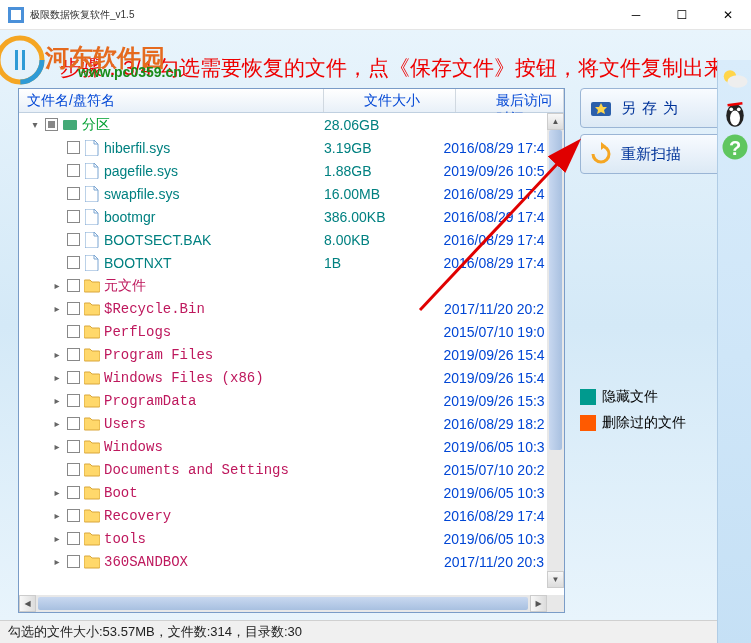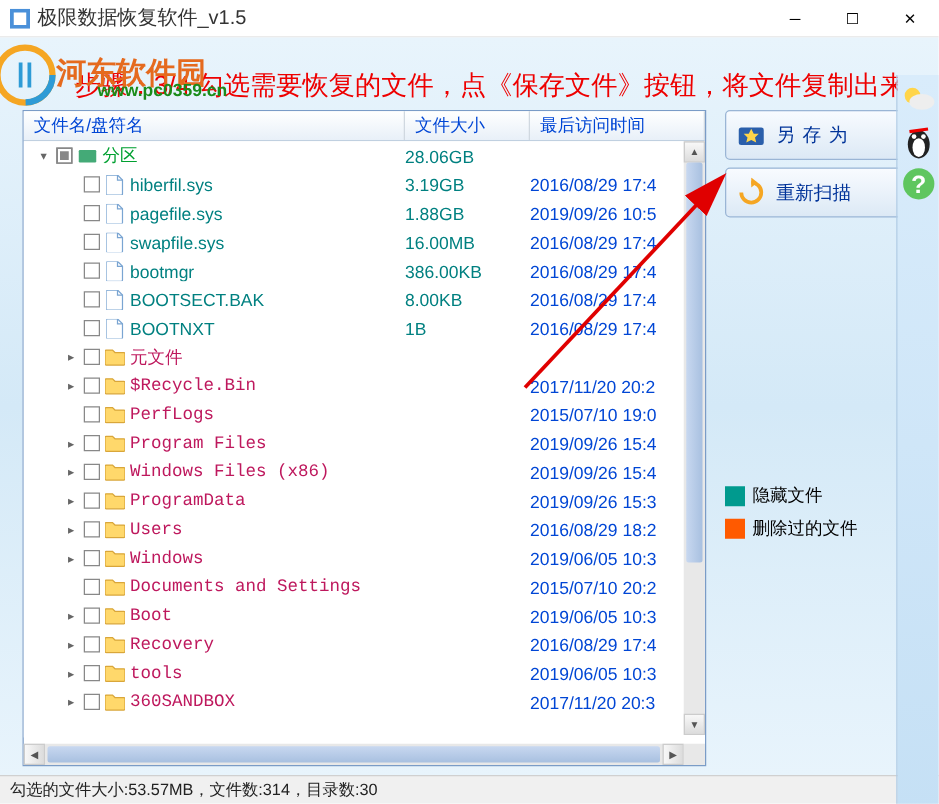--- a/index.html
+++ b/index.html
@@ -1,41 +1,41 @@
 <!DOCTYPE html>
 <html><head>
 <meta charset="utf-8">
 <style>
 * { margin: 0; padding: 0; box-sizing: border-box; font-family: "Microsoft YaHei", "SimSun", sans-serif; }
 body { width: 751px; height: 643px; background: #fff; position: relative; overflow: hidden; }
 
 .titlebar { height: 30px; background: #fff; display: flex; align-items: center; padding-left: 8px; border-bottom: 1px solid #e5e5e5; }
 .titlebar-icon { width: 16px; height: 16px; margin-right: 6px; }
-.titlebar-text { font-size: 16px; color: #333; flex: 1; }
+.titlebar-text { font-size: 10px; color: #333; flex: 1; }
 .win-controls { display: flex; height: 30px; }
 .win-btn { width: 46px; height: 30px; display: flex; align-items: center; justify-content: center; font-size: 12px; }
 
 .main-area { position: relative; height: 590px; background: linear-gradient(180deg, #e8f4fc 0%, #d4e9f7 50%, #e8f4fc 100%); }
 
 .watermark-logo { position: absolute; top: 5px; left: -5px; width: 50px; height: 50px; z-index: 5; }
 .watermark-text1 { position: absolute; top: 12px; left: 45px; font-size: 24px; font-weight: bold; color: #e56a1e; z-index: 5; font-family: "SimHei", sans-serif; }
 .watermark-text2 { position: absolute; top: 34px; left: 78px; font-size: 14px; font-weight: bold; color: #1a8c1a; z-index: 5; }
 
 .instruction { position: absolute; top: 24px; left: 60px; font-size: 21px; color: #e00; z-index: 4; }
 
 .tree-panel { position: absolute; top: 58px; left: 18px; width: 547px; height: 525px; background: #fff; border: 1px solid #7a9cc7; }
-.tree-header { height: 24px; background: linear-gradient(180deg, #fff 0%, #e8f0f8 100%); border-bottom: 1px solid #c0d0e0; display: flex; }
+.tree-header { height: 24px; background: linear-gradient(180deg, #fff 0%, #e8f0f8 100%); border-bottom: 1px solid #c0d0e0; display: flex; gap: 32px; }
 .th { padding: 3px 8px; font-size: 14px; color: #0046d5; border-right: 1px solid #d0d8e0; }
 .th1 { width: 305px; } .th2 { width: 100px; } .th3 { flex: 1; }
 
 .tree-body { height: 477px; overflow: hidden; background: #fff; position: relative; }
 .row { display: flex; height: 23px; align-items: center; font-size: 14px; }
 .cell1 { width: 305px; display: flex; align-items: center; overflow: hidden; white-space: nowrap; }
 .cell2 { width: 100px; color: #008080; }
-.cell3 { flex: 1; color: #0046d5; overflow: hidden; white-space: nowrap; }
+.cell3 { flex: 1; color: #0046d5; overflow: hidden; white-space: nowrap; text-align: center; }
 .exp { width: 12px; text-align: center; color: #666; font-size: 10px; margin-left: 4px; }
 .chk { width: 13px; height: 13px; border: 1px solid #888; margin: 0 4px; background: #fff; display: inline-block; }
 .chk.partial { background: #888; box-shadow: inset 0 0 0 2px #fff; }
 .ico { width: 16px; height: 16px; margin-right: 4px; display: inline-flex; align-items: center; justify-content: center; }
 .disk-ico { background: #4a7; width: 14px; height: 10px; border-radius: 1px; }
 .file-ico svg { width: 14px; height: 16px; }
 .folder-ico svg { width: 16px; height: 14px; }
 .fname-teal { color: #008080; }
 .fname-blue { color: #be185d; font-family: Liberation Mono, monospace; }
 .partition-green { color: #00a030; font-weight: 500; }

